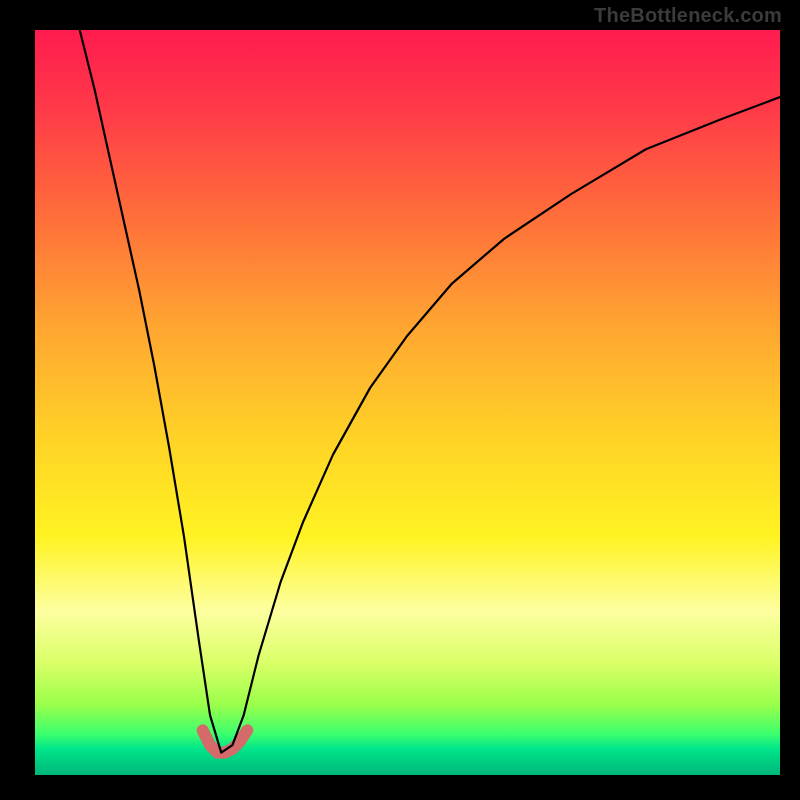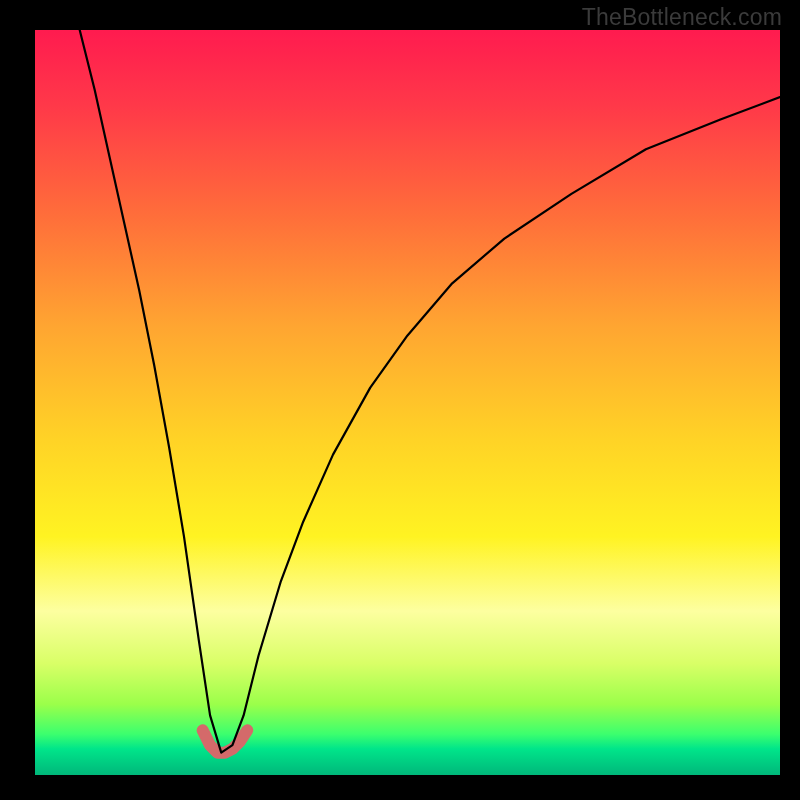--- a/index.html
+++ b/index.html
@@ -20,22 +20,22 @@
     background: #000;
   }
   .plot {
     position: absolute;
     box-sizing: border-box;
   }
   .watermark {
     position: absolute;
     top: 4px;
     right: 18px;
-    font-size: 23px;
-    font-weight: 400;
+    font-size: 20px;
+    font-weight: 700;
     color: #3b3b3b;
     letter-spacing: 0.2px;
   }
   svg { display: block; }
 </style>
 </head>
 <body>
 
 <div class="frame">
 

